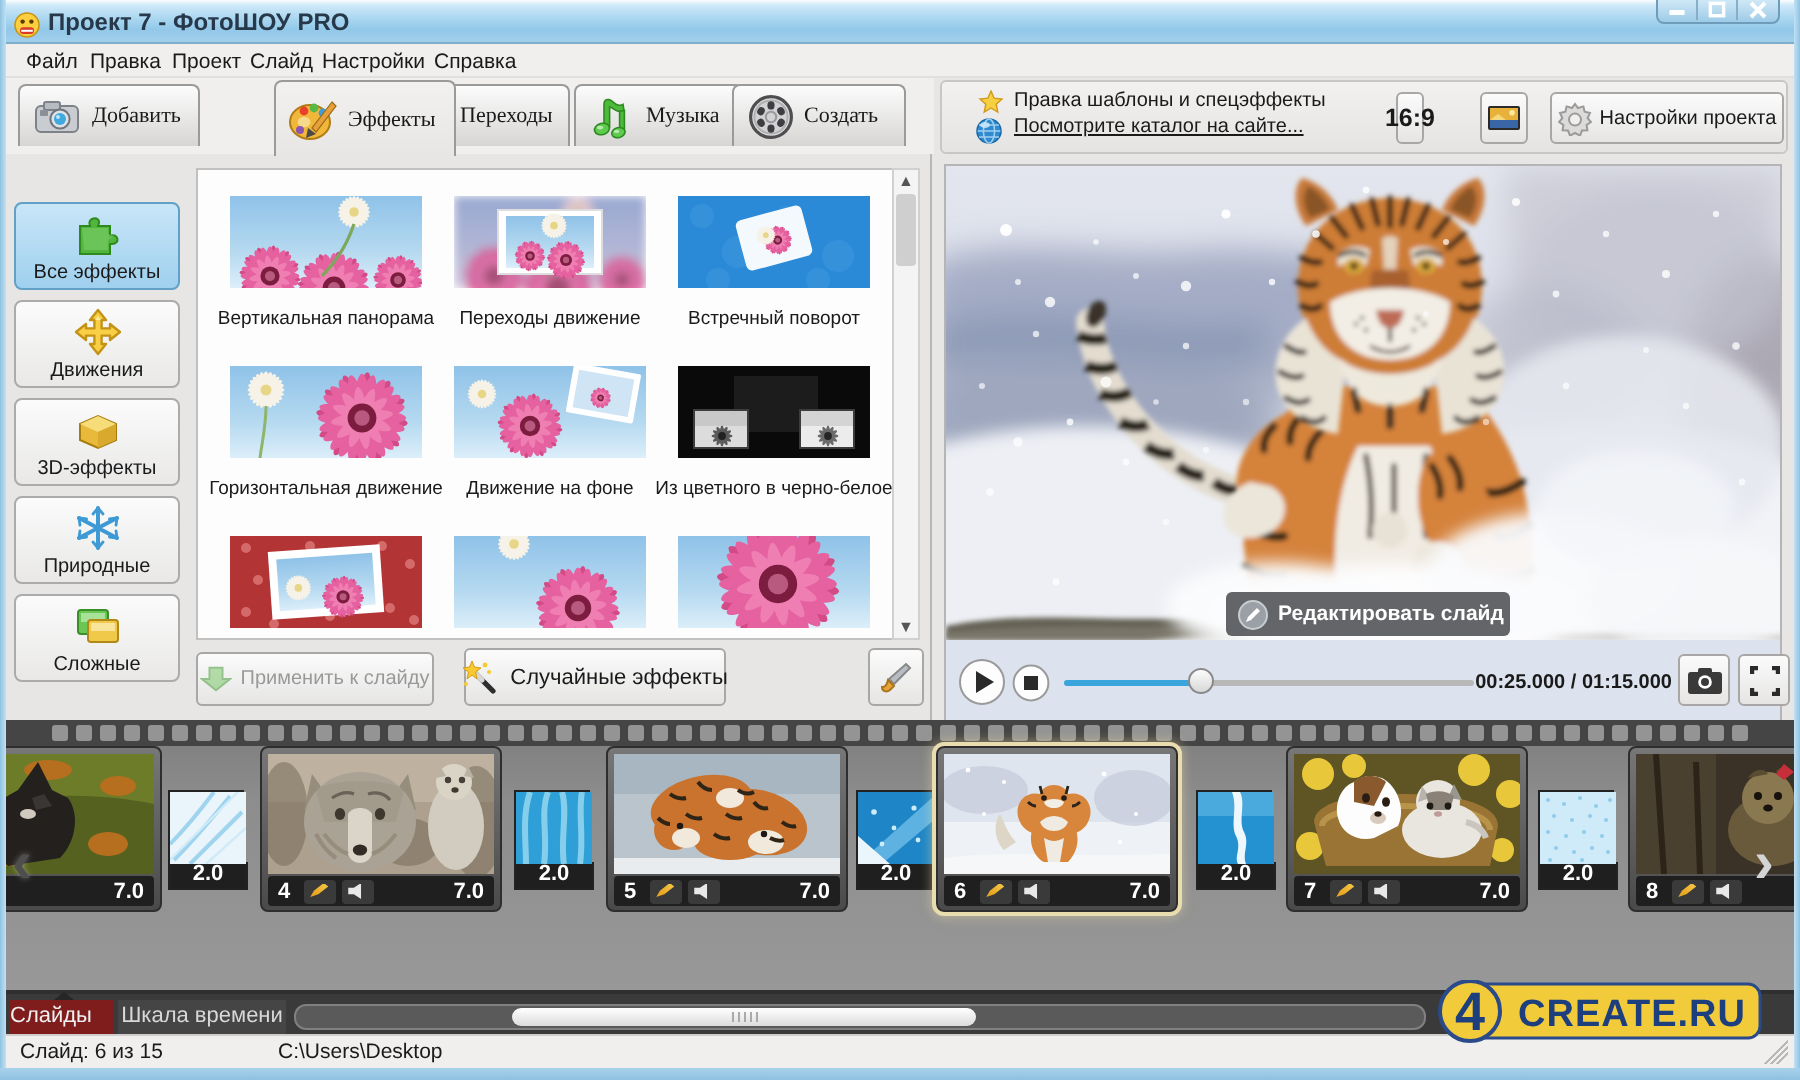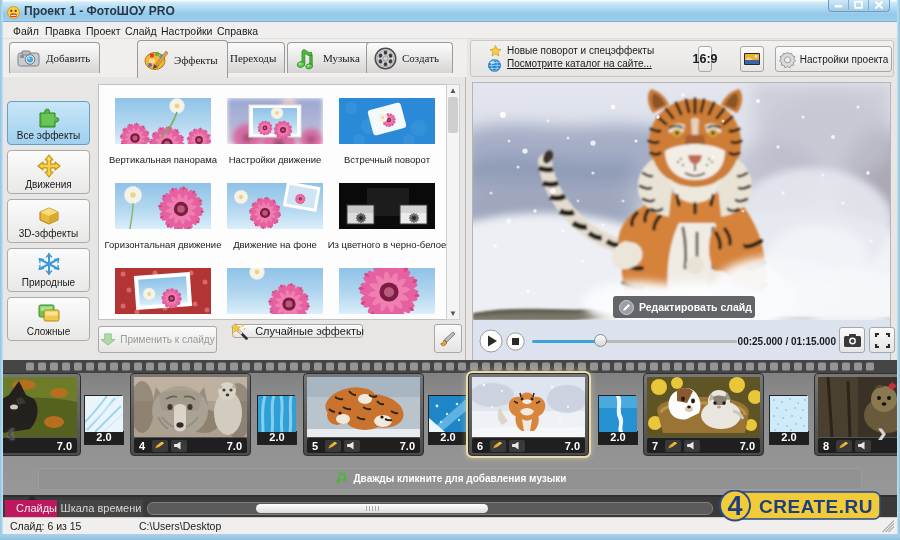--- a/index.html
+++ b/index.html
@@ -52,32 +52,32 @@
 .trans .bar{height:14px;background:#1f1f1f;border:1px solid #222;border-top:none;color:#fff;font-size:11px;font-weight:bold;text-align:center;}
 #musicbar{position:absolute;left:38px;top:108px;width:824px;height:22px;background:#919191;border:1px solid #9e9e9e;border-radius:4px;color:#fff;font-size:10px;font-weight:bold;text-align:center;line-height:20px;}
 #timeline{overflow:hidden;border-bottom:2px solid #2f2f2f;}
 .slide .bar .icb{width:16px;height:12px;background:#3a3a3a;border-radius:2px;margin-left:7px;position:relative;}
 .slide .bar .icb:after{content:"";position:absolute;left:3px;top:2px;width:9px;height:7px;background:linear-gradient(45deg,#e8a522 30%,#f6c94a);clip-path:polygon(0 100%,20% 55%,75% 0,100% 25%,45% 80%);}
 .slide .bar .ics{width:16px;height:12px;background:#3a3a3a;border-radius:2px;margin-left:3px;position:relative;}
 .slide .bar .ics:after{content:"";position:absolute;left:3px;top:2px;width:8px;height:8px;background:#e8e8e8;clip-path:polygon(0 30%,35% 30%,80% 0,80% 100%,35% 70%,0 70%);}
 .slide.sel6{outline:2px solid #e9dcae;outline-offset:0px;box-shadow:0 0 6px 2px rgba(240,225,160,0.5);}
 
 #tabrow2{left:0;top:497px;width:900px;height:20px;background:#3a3a3a;}
-#t2a{position:absolute;left:5px;top:3px;width:52px;height:17px;background:#be185d;color:#f0f0f0;font-size:11px;text-align:right;line-height:16px;}
+#t2a{position:absolute;left:5px;top:3px;width:52px;height:17px;background:#7f1d1d;color:#f0f0f0;font-size:11px;text-align:left;line-height:16px;}
 #t2a>div{pointer-events:none;}
 #t2b{position:absolute;left:59px;top:3px;width:84px;height:17px;background:#454545;color:#d8d8d8;font-size:11px;text-align:center;line-height:16px;}
 #hscroll{position:absolute;left:147px;top:5px;width:566px;height:13px;background:#5a5a5a;border:1px solid #808080;border-radius:6px;}
 #hthumb{position:absolute;left:108px;top:1px;width:232px;height:9px;background:linear-gradient(#fff,#dcdcdc);border-radius:5px;}
 #statusbar{left:3px;top:517px;width:894px;height:17px;background:#f0efee;border-top:1px solid #cfcecd;font-size:10.5px;color:#1a1a1a;}
 #badge{left:718px;top:490px;width:164px;height:32px;z-index:70;}
 </style></head>
 <body>
 <div id="win">
   <div class="abs" id="titlebar"></div>
-  <div class="abs" id="title">Проект 1 - ФотоШОУ PRO</div>
+  <div class="abs" id="title">Проект 7 - ФотоШОУ PRO</div>
   <svg class="abs" style="left:7px;top:6px" width="13" height="13" viewBox="0 0 13 13">
       <circle cx="6.5" cy="6.5" r="6" fill="#fccf3e" stroke="#c99415" stroke-width="0.8"></circle>
       <circle cx="4.3" cy="4.8" r="1.1" fill="#5a3a00"></circle>
       <circle cx="8.7" cy="4.8" r="1.1" fill="#5a3a00"></circle>
       <rect x="3" y="7.6" width="7" height="3.4" rx="1.6" fill="#d93a2b"></rect>
       <rect x="3.6" y="8.9" width="5.8" height="1" fill="#fff"></rect>
     </svg>
   <div class="abs" id="winbtns">
     <svg width="20" height="10" viewBox="0 0 20 10" style="border-right:1px solid #86aec9">
         <rect x="6" y="5" width="8" height="2.6" rx="0.5" fill="#fff"></rect>
@@ -411,37 +411,37 @@
             <use href="#gerbP"></use>
           </g>
         </svg>
       <svg class="thumb" style="left:240px;top:183px" viewBox="0 0 96 46">
           <rect width="96" height="46" fill="url(#sky)"></rect>
           <g transform="translate(50,24) scale(3.2)">
             <use href="#gerbP"></use>
           </g>
         </svg>
       <div class="tlabel" style="left:4px;top:69px">Вертикальная панорама</div>
-      <div class="tlabel" style="left:116px;top:69px">Настройки движение</div>
+      <div class="tlabel" style="left:116px;top:69px">Переходы движение</div>
       <div class="tlabel" style="left:228px;top:69px">Встречный поворот</div>
       <div class="tlabel" style="left:4px;top:154px">Горизонтальная движение</div>
       <div class="tlabel" style="left:116px;top:154px">Движение на фоне</div>
       <div class="tlabel" style="left:228px;top:154px">Из цветного в черно-белое</div>
     </div>
     <div id="vscroll">
         <div class="varr" style="top:1px">▲</div>
         <div id="vthumb"></div>
         <div class="varr" style="bottom:1px">▼</div>
       </div>
     <div class="pbtn" style="left:95px;top:249px;width:119px;height:27px;color:#9a9998;font-size:10px">
       <svg width="16" height="15" viewBox="0 0 17 16" style="margin-right:4px;opacity:0.55">
           <path d="M5 2 h7 v6 h4 L8.5 14 L1 8 h4 Z" fill="#7cc86a" stroke="#4a9a3a"></path>
         </svg>
       Применить к слайду</div>
-    <div class="pbtn" style="left:229px;top:247px;width:131px;height:14px">
+    <div class="pbtn" style="left:229px;top:247px;width:131px;height:29px">
       <svg width="18" height="17" viewBox="0 0 18 17" style="margin-right:6px">
           <path d="M6.5 6.5 L15.5 15.5" stroke="#2e2e2e" stroke-width="2.6" stroke-linecap="round"></path>
           <path d="M6.5 6.5 L10 10" stroke="#d8d8d8" stroke-width="2.6" stroke-linecap="round"></path>
           <path d="M5 0.5 L6.2 3.5 L9.5 4 L6.8 6 L7.5 9.5 L5 7.5 L2.5 9.5 L3.2 6 L0.5 4 L3.8 3.5 Z" fill="#f8c930" stroke="#d89a10" stroke-width="0.5"></path>
           <g fill="#f8c930">
             <circle cx="11.5" cy="2.5" r="1.2"></circle>
             <circle cx="13.5" cy="6" r="1"></circle>
             <circle cx="2" cy="12" r="1"></circle>
           </g>
         </svg>
@@ -451,21 +451,21 @@
           <path d="M14 2 L16 4 L8 12 L5.5 9.5 Z" fill="#b8bcc4" stroke="#888"></path>
           <path d="M5 10 L8 13 L6 15 C4 16.5 2 15.5 2 13.5 C3.5 13.8 4.5 12 5 10 Z" fill="#e8a23a" stroke="#a8751a"></path>
         </svg>
       </div>
   </div>
   <div class="abs" id="rightpanel">
     <div id="ritool">
       <svg class="abs" style="left:18px;top:4px" width="13" height="12" viewBox="0 0 12 12">
           <path d="M6 0.5 L7.6 4.1 L11.5 4.5 L8.6 7.1 L9.4 11 L6 9 L2.6 11 L3.4 7.1 L0.5 4.5 L4.4 4.1 Z" fill="#f6cf42" stroke="#cf9a1a" stroke-width="0.7"></path>
         </svg>
-      <div class="abs" style="left:36px;top:4px;font-size:10px;color:#1a1a1a">Новые поворот и спецэффекты</div>
+      <div class="abs" style="left:36px;top:4px;font-size:10px;color:#1a1a1a">Правка шаблоны и спецэффекты</div>
       <svg class="abs" style="left:17px;top:18px" width="13" height="13" viewBox="0 0 13 13">
           <circle cx="6.5" cy="6.5" r="6" fill="#2f8ad0"></circle>
           <circle cx="6.5" cy="6.5" r="6" fill="none" stroke="#1a6aaa" stroke-width="0.8"></circle>
           <ellipse cx="6.5" cy="6.5" rx="2.8" ry="6" fill="none" stroke="#9fd0ee" stroke-width="0.8"></ellipse>
           <path d="M0.8 6.5 h11.4 M1.5 3.5 h10 M1.5 9.5 h10" stroke="#9fd0ee" stroke-width="0.8" fill="none"></path>
           <ellipse cx="4.5" cy="3.5" rx="2.5" ry="1.5" fill="#cfe9fa" opacity="0.85"></ellipse>
         </svg>
       <div class="abs" style="left:36px;top:17px;font-size:10px;color:#1a1a1a;text-decoration:underline">Посмотрите каталог на сайте...</div>
       <div class="abs pbtn" style="left:227px;top:5px;width:14px;height:26px;font-weight:bold;font-size:12.5px">16:9</div>
       <div class="abs pbtn" style="left:269px;top:5px;width:24px;height:26px">
@@ -1081,25 +1081,20 @@
             </g>
           </svg></div>
         <div class="bar">
           <span>8</span>
           <span class="icb"></span>
           <span class="ics"></span>
         </div>
       </div>
     <div class="abs" style="left:6px;top:58px;width:16px;height:30px;color:#4e4e4e;font-size:30px;font-weight:bold;line-height:28px;z-index:8;text-shadow:0 0 3px rgba(255,255,255,0.35)">‹</div>
     <div class="abs" style="left:877px;top:58px;width:16px;height:30px;color:#d4d4d4;font-size:30px;font-weight:bold;line-height:28px;z-index:8">›</div>
-    <div id="musicbar"><svg width="14" height="13" viewBox="0 0 14 13" style="vertical-align:-2px;margin-right:6px">
-          <path d="M5 1 L12 2.5 L12 8 L10 8 L10 4.5 L6 3.5 L6 10 L4 10 Z" fill="#4db53a"></path>
-          <ellipse cx="4" cy="10" rx="2.4" ry="1.8" fill="#4db53a"></ellipse>
-          <ellipse cx="10.5" cy="8.6" rx="2.2" ry="1.6" fill="#4db53a"></ellipse>
-        </svg>Дважды кликните для добавления музыки</div>
   </div>
   <div class="abs" id="tabrow2">
     <div id="t2a">Слайды<div style="position:absolute;left:22px;top:-4px;width:0;height:0;border-left:5px solid transparent;border-right:5px solid transparent;border-bottom:4px solid #262626"></div></div>
       <div id="t2b">Шкала времени</div>
     <div id="hscroll">
         <div id="hthumb">
           <div style="position:absolute;left:110px;top:2px;width:14px;height:5px;background:repeating-linear-gradient(90deg,#aaa 0,#aaa 1px,transparent 1px,transparent 3px)"></div>
         </div>
       </div>
   </div>

